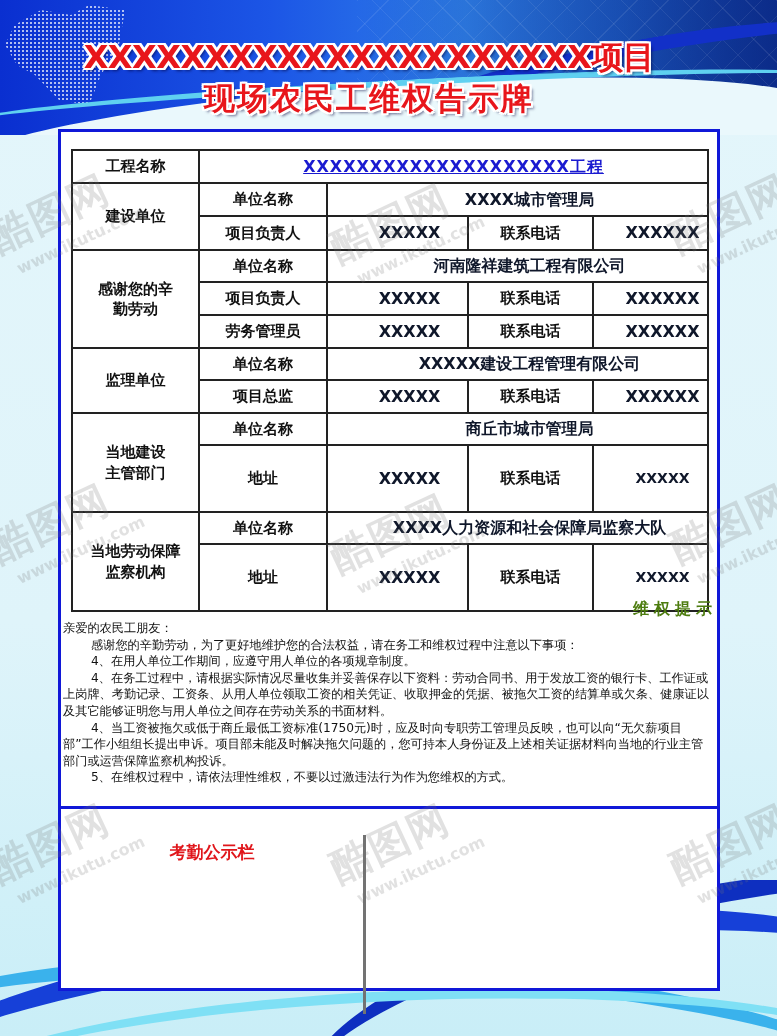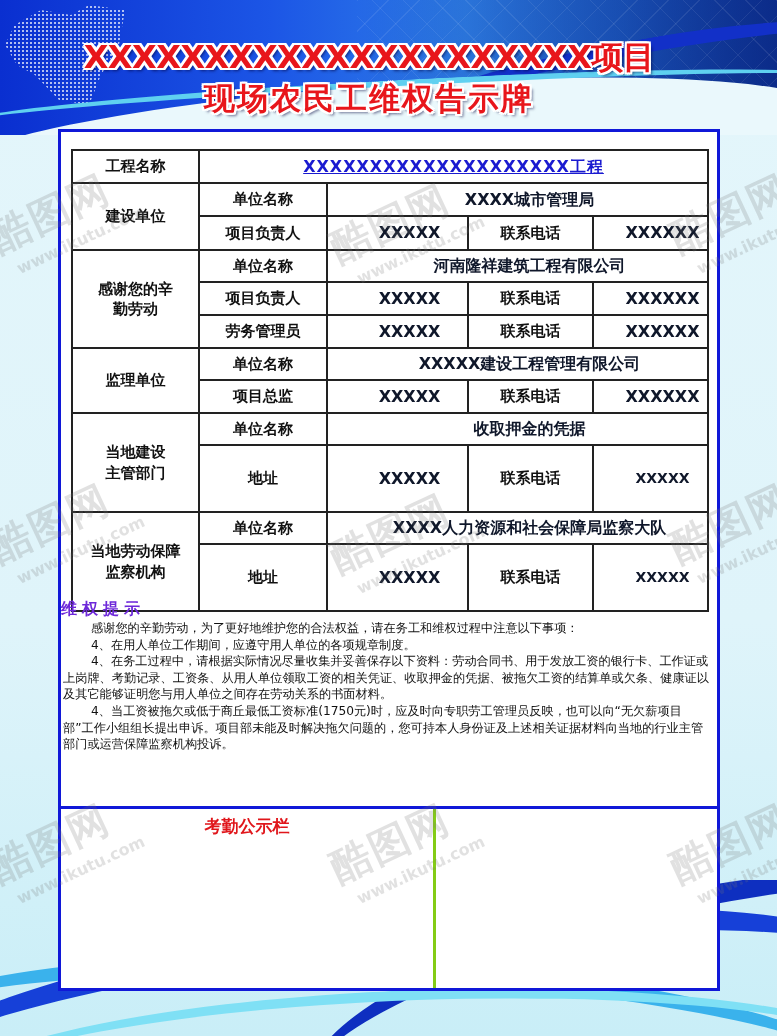--- a/index.html
+++ b/index.html
@@ -90,34 +90,34 @@
     font-weight: bold; font-size: 15px; color: #111; line-height: 1.35;
   }
   table.info td.val { color: #0f172a; font-size: 16px; padding-left: 24px; }
   table.info td.val-lg { color: #1a1ad0; font-size: 16px; letter-spacing: 1px; text-decoration: underline; }
 
   .tips {
     position: absolute; left: 0; top: 467px; width: 656px; height: 207px;
     font-size: 12.2px; color: #111; line-height: 16.6px;
   }
   .tips .heading {
-    text-align: left; color: #6d28d9; font-weight: bold; font-size: 16px;
+    text-align: right; color: #4d7c0f; font-weight: bold; font-size: 16px;
     letter-spacing: 5px; height: 20px; line-height: 20px; margin-bottom: 1px;
   }
   .tips p { padding-left: 2px; padding-right: 6px; }
   .tips p.indent { text-indent: 28px; }
 
   .notice {
     position: absolute; left: 0; top: 674px; width: 656px; height: 182px;
     border-top: 3px solid #1018d8; display: flex;
   }
   .notice .col {
     position: relative; height: 100%; text-align: center;
   }
-  .notice .col.left { width: 375px; border-right: 3px solid #84cc16; }
+  .notice .col.left { width: 305px; border-right: 3px solid #737373; margin-top: 26px; }
   .notice .col.right { flex: 1; }
   .notice .col .label {
     display: block; margin-top: 6px; color: #e0161b; font-weight: bold; font-size: 17px;
   }
 </style>
 </head>
 <body>
 
 <div class="header-bg">
   <div class="dots"></div>
@@ -189,21 +189,21 @@
     <tr style="height:33px">
       <td>项目总监</td>
       <td class="val">XXXXX</td>
       <td>联系电话</td>
       <td class="val">XXXXXX</td>
     </tr>
 
     <tr style="height:32px">
       <td rowspan="2" style="padding:0 28px">当地建设主管部门</td>
       <td>单位名称</td>
-      <td colspan="3" class="val">收取押金的凭据</td>
+      <td colspan="3" class="val">商丘市城市管理局</td>
     </tr>
     <tr style="height:67px">
       <td>地址</td>
       <td class="val">XXXXX</td>
       <td>联系电话</td>
       <td class="val" style="font-size:14px">XXXXX</td>
     </tr>
 
     <tr style="height:32px">
       <td rowspan="2" style="padding:0 14px">当地劳动保障监察机构</td>
@@ -214,24 +214,26 @@
       <td>地址</td>
       <td class="val">XXXXX</td>
       <td>联系电话</td>
       <td class="val" style="font-size:14px">XXXXX</td>
     </tr>
   </tbody>
     </table>
 
   <div class="tips">
     <div class="heading">维权提示</div>
+    <p>亲爱的农民工朋友：</p>
     <p class="indent">感谢您的辛勤劳动，为了更好地维护您的合法权益，请在务工和维权过程中注意以下事项：</p>
     <p class="indent">4、在用人单位工作期间，应遵守用人单位的各项规章制度。</p>
     <p class="indent">4、在务工过程中，请根据实际情况尽量收集并妥善保存以下资料：劳动合同书、用于发放工资的银行卡、工作证或上岗牌、考勤记录、工资条、从用人单位领取工资的相关凭证、收取押金的凭据、被拖欠工资的结算单或欠条、健康证以及其它能够证明您与用人单位之间存在劳动关系的书面材料。</p>
     <p class="indent">4、当工资被拖欠或低于商丘最低工资标准(1750元)时，应及时向专职劳工管理员反映，也可以向“无欠薪项目部”工作小组组长提出申诉。项目部未能及时解决拖欠问题的，您可持本人身份证及上述相关证据材料向当地的行业主管部门或运营保障监察机构投诉。</p>
+    <p class="indent">5、在维权过程中，请依法理性维权，不要以过激违法行为作为您维权的方式。</p>
   </div>
 
   <div class="notice">
     <div class="col left">
       <span class="label">考勤公示栏</span>
     </div>
   </div>
 </div>
 
 <div class="wm" style="left:-10px; top:180px;">

